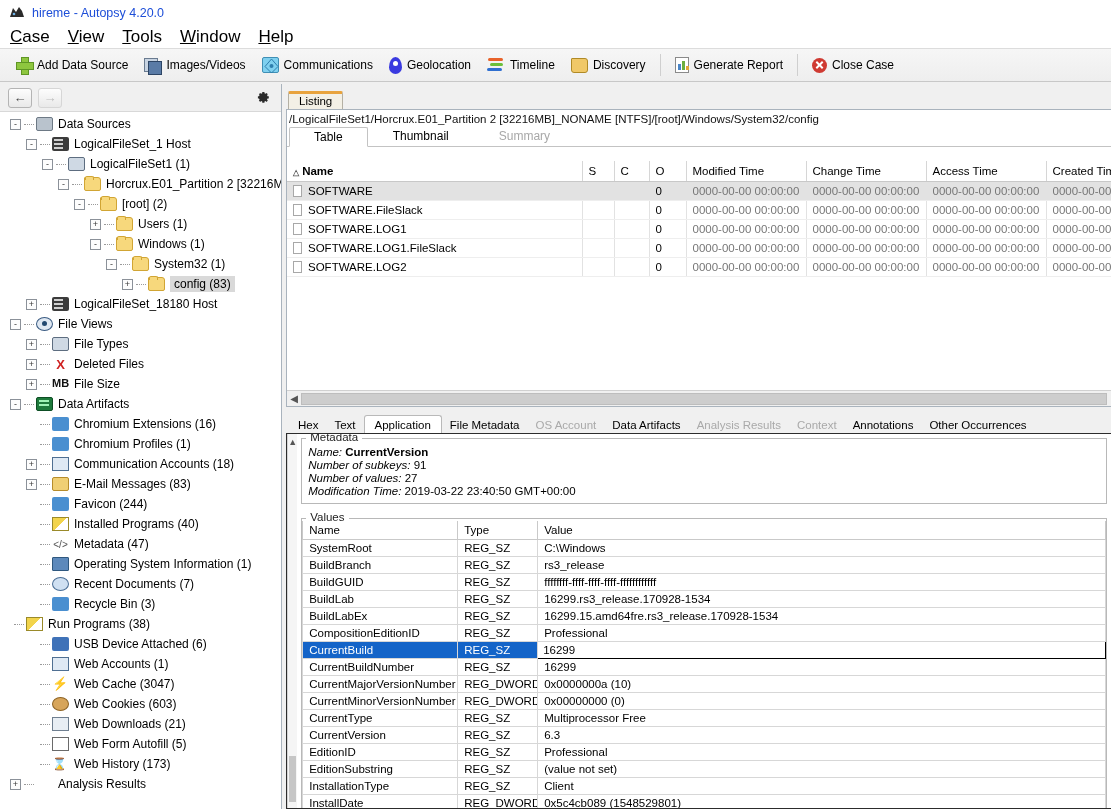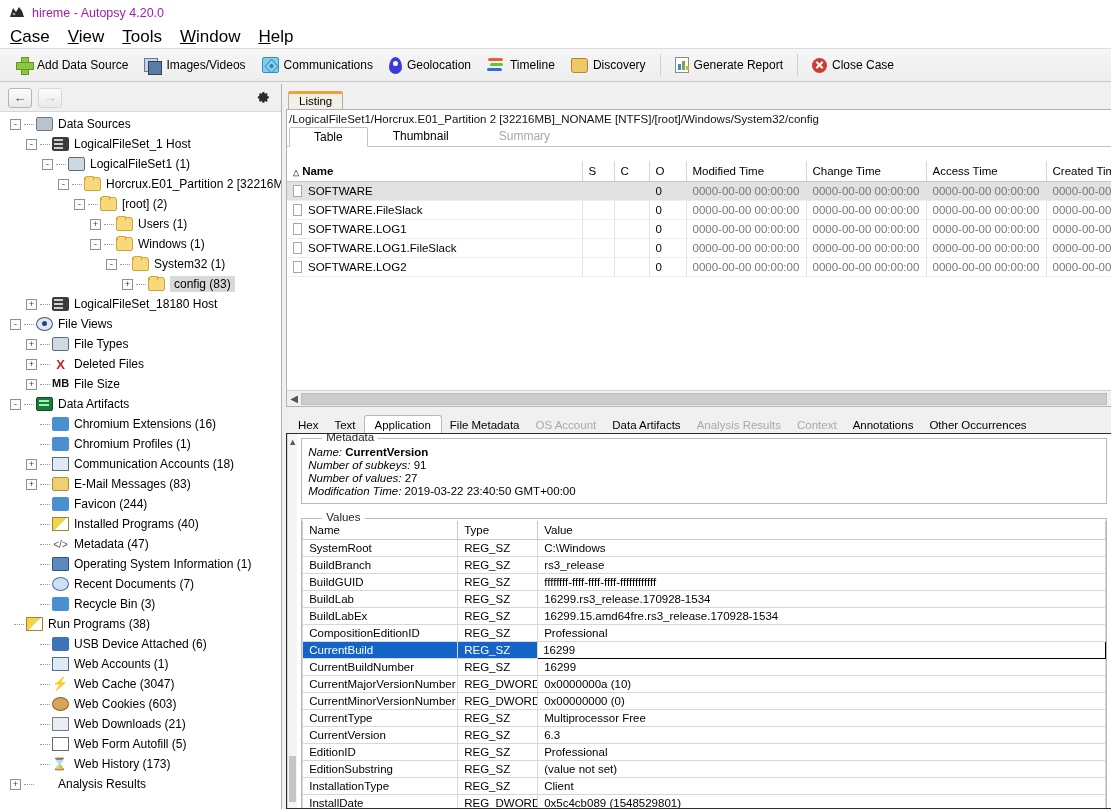--- a/index.html
+++ b/index.html
@@ -14,21 +14,21 @@
   }
   #app { position: relative; width: 1111px; height: 809px; background: #f0f0f0; }
 
   
   .titlebar {
     height: 26px; background: #ffffff;
     display: flex; align-items: center; padding-left: 8px;
     border-bottom: 1px solid #ffffff;
   }
   .titlebar .tb-icon { width: 18px; height: 16px; margin-right: 6px; position: relative; }
-  .title-text { font-size: 12.5px; color: #a21caf; }
+  .title-text { font-size: 12.5px; color: #1d4ed8; }
 
   
   .menubar {
     height: 22px; background: #ffffff;
     display: flex; align-items: center; padding-left: 8px; gap: 14px;
   }
   .menu-item { font-size: 17px; color: #000; padding: 1px 2px; cursor: default; }
   .menu-item u { text-decoration: underline; }
 
   
@@ -204,21 +204,21 @@
   .vscroll { width:17px; background:#f5f5f5; border-left:1px solid #d4d4d4; position:relative; }
   .vscroll .vbtn { height:16px; text-align:center; font-size:9px; color:#555; line-height:16px; }
   .vscroll .vthumb { position:absolute; left:1px; right:1px; bottom:6px; height:46px; background:#c6c6c6; }
 
   .splitter { width:5px; background:#f0f0f0; position:relative; }
   .splitter .ar { position:absolute; left:0; width:5px; font-size:7px; color:#333; text-align:center; }
 
   .meta-side { flex:1 1 auto; background:#ffffff; position:relative; overflow:hidden; }
   .grp { margin:4px 4px 0 4px; border:1px solid #b8b8b8; padding:6px 6px 5px; position:relative; }
   .grp > .legend {
-    position:absolute; top:-8px; left:20px; background:#ffffff; padding:0 4px; font-size:11.5px; color:#222;
+    position:absolute; top:-8px; left:4px; background:#ffffff; padding:0 4px; font-size:11.5px; color:#222;
   }
   .mline { font-size:11.5px; margin:1px 0; }
   .mline i { font-style:italic; }
   .mline b { font-weight:bold; }
   .vtbl { width:100%; border-collapse:collapse; table-layout:fixed; }
   .vtbl th {
     font-size:11.5px; font-weight:normal; text-align:left; padding:3px 6px;
     border:1px solid #c9c9c9; border-top:none; background:#fff; white-space:nowrap;
   }
   .vtbl td {

